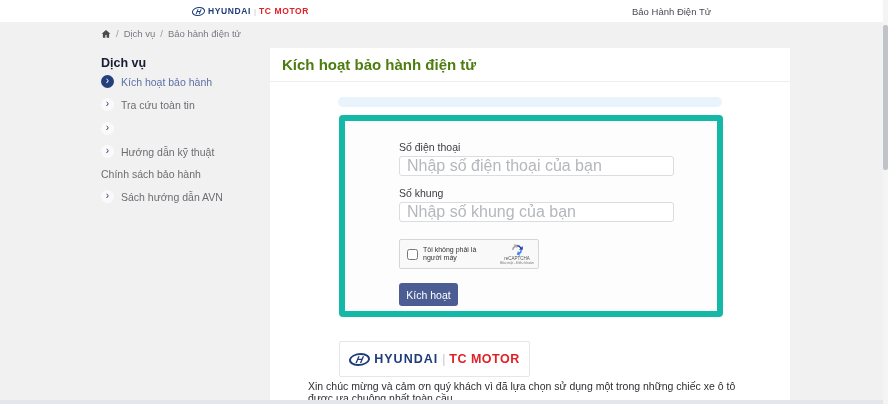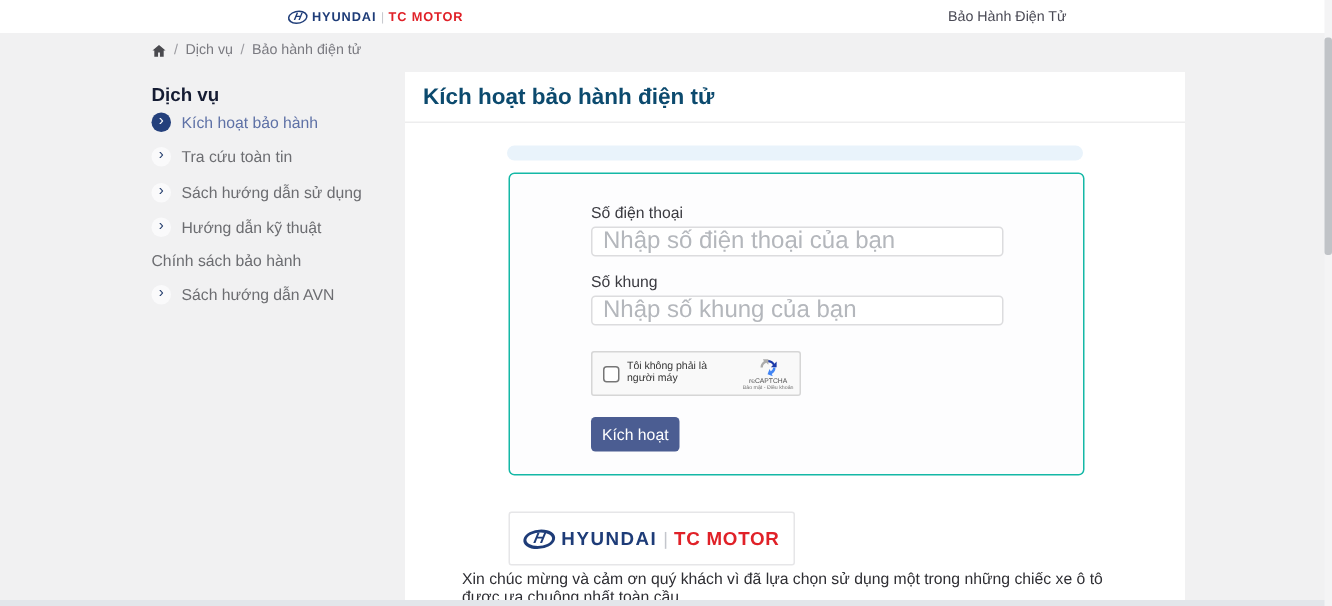--- a/index.html
+++ b/index.html
@@ -34,25 +34,25 @@
     width:13px; height:13px; border-radius:50%; background:#fafafb; color:#27406f;
     display:flex; align-items:center; justify-content:center; font-size:10px; line-height:1; padding-bottom:1px;
   }
   .side-item.active .dot { background:#24407c; color:#ffffff; }
   .side-item.active .lbl { color:#5e71a6;text-align:center; }
   .si0 { top:75px; } .si1 { top:98px; } .si2 { top:122px; } .si3 { top:145px; } .si4 { top:190px; }
   .side-section { position:absolute; left:101px; top:168px; font-size:10.5px; color:#6c6d71; }
 
   
   .card { position:absolute; left:270px; top:48px; width:520px; height:356px; background:#ffffff; }
-  .card-title { position:absolute; left:12px; top:8px; font-size:15px; font-weight:bold; color:#0c4a6e; }
+  .card-title { position:absolute; left:12px; top:8px; font-size:15px; font-weight:bold; color:#4d7c0f; }
   .card-rule { position:absolute; left:0; top:33px; width:520px; border-top:1px solid #ededee; }
   .info-strip { position:absolute; left:68px; top:49px; width:384px; height:10px; background:#e9f3fb; border-radius:5px; }
 
-  .form-box { position:absolute; left:69px; top:67px; width:384px; height:202px; background:#fdfdfe; border:1px solid #14b8a6; border-radius:4px; }
+  .form-box { position:absolute; left:69px; top:67px; width:384px; height:202px; background:#fdfdfe; border:6px solid #14b8a6; border-radius:4px; }
   .f-label { position:absolute; left:54px; font-size:10.5px; color:#3a3a40; }
   .fl1 { top:20px; } .fl2 { top:66px; }
   .f-input {
     position:absolute; left:54px; width:275px; height:20px; border:1px solid #dcdcde; border-radius:3px;
     font-family:"Liberation Sans",sans-serif; font-size:16px; color:#333; padding:0 7px; background:#fff; outline:none;
   }
   .f-input::placeholder { color:#b4b7bc; }
   .fi1 { top:35px; } .fi2 { top:81px; }
 
   .recaptcha { position:absolute; left:54px; top:118px; width:140px; height:30px; background:#f9f9f9; border:1px solid #d6d6d6; border-radius:2px; display:flex; align-items:center; }
@@ -113,21 +113,20 @@
   <div class="side-item active si0">
     <span class="dot">›</span>
     <span class="lbl">Kích hoạt bảo hành</span>
   </div>
   <div class="side-item si1">
     <span class="dot">›</span>
     <span class="lbl">Tra cứu toàn tin</span>
   </div>
   <div class="side-item si2">
     <span class="dot">›</span>
-    <span class="lbl">Sách hướng dẫn sử dụng</span>
   </div>
   <div class="side-item si3">
     <span class="dot">›</span>
     <span class="lbl">Hướng dẫn kỹ thuật</span>
   </div>
   <div class="side-section">Chính sách bảo hành</div>
   <div class="side-item si4">
     <span class="dot">›</span>
     <span class="lbl">Sách hướng dẫn AVN</span>
   </div>

